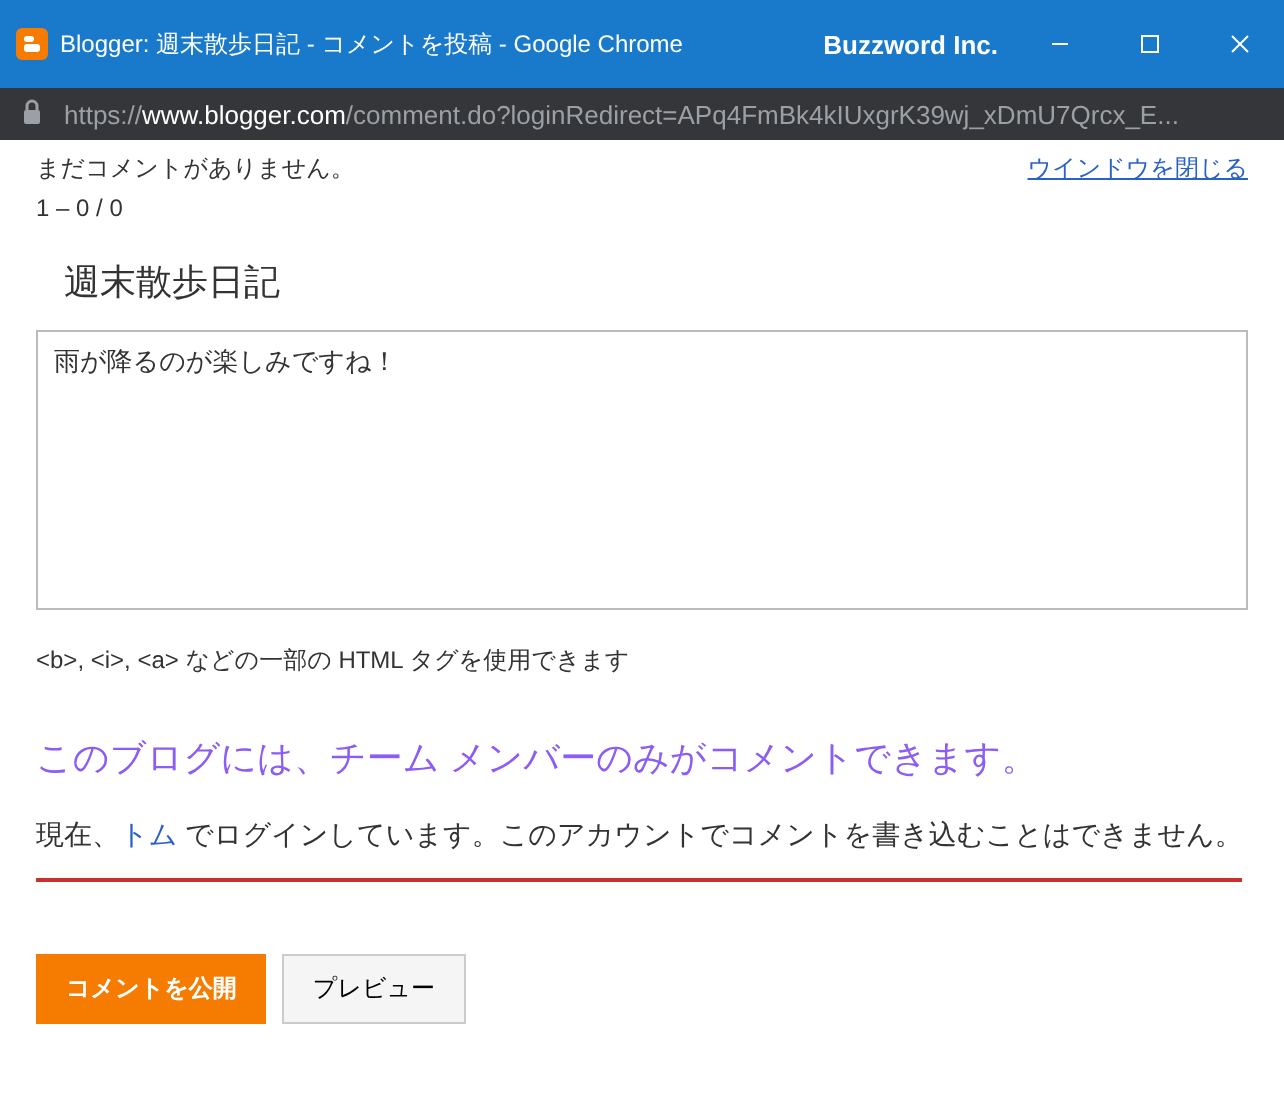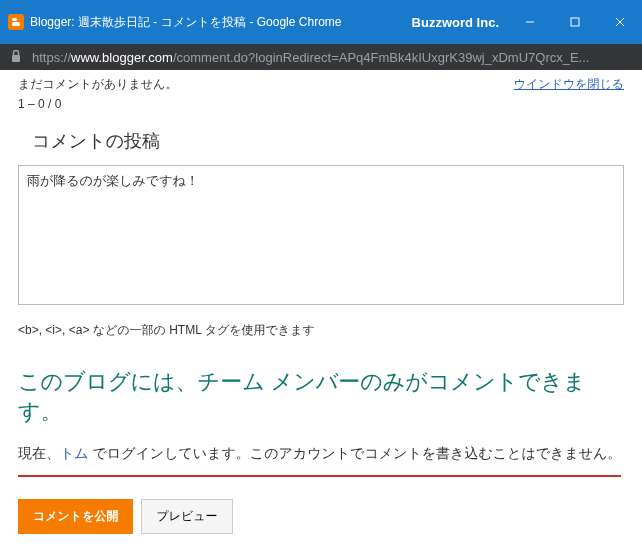--- a/index.html
+++ b/index.html
@@ -21,30 +21,30 @@
 .topline { display: flex; justify-content: space-between; padding-top: 6px; font-size: 12px; }
 .close-link { color: #2962c7; text-decoration: underline; cursor: pointer; }
 .counter { font-size: 12px; margin-top: 4px; }
 
 .section-title { font-size: 18px; margin: 18px 0 12px 14px; color: #333; }
 
 .comment-box { width: 100%; height: 140px; border: 1px solid #bbb; padding: 6px 8px; font-size: 13px; font-family: inherit; resize: none; color: #333; }
 
 .html-hint { font-size: 12px; margin-top: 14px; color: #333; }
 
-.restriction { font-size: 22px; margin: 28px 0 18px 0; color: #0f766e; }
+.restriction { font-size: 18px; margin: 28px 0 18px 0; color: #8b5cf6; }
 
 .login-line { font-size: 14px; color: #333; border-bottom: 2px solid #c9302c; padding-bottom: 12px; display: inline-block; }
 .login-line a { color: #2962c7; text-decoration: none; }
 
 .account-block { margin: 22px 0 0 14px; font-size: 13px; }
 .account-block .label { margin-bottom: 6px; }
 
 .buttons { margin-top: 22px; display: flex; gap: 8px; }
-.btn { padding: 8px 14px; font-size: 12px; border: 1px solid #ccc; background: #f5f5f5; cursor: pointer; }
+.btn { padding: 8px 14px; font-size: 12px; border: 1px solid #ccc; background: #f5f5f5; cursor: pointer; margin-top: 14px; }
 .btn.primary { background: #f57c00; color: #fff; border-color: #f57c00; font-weight: bold; }
 </style>
 </head>
 <body>
 
 <div class="titlebar">
   <div class="favicon">
     <svg viewBox="0 0 10 10">
         <rect x="1" y="1" width="5" height="3" rx="1.5" fill="#fff"></rect>
         <rect x="1" y="5" width="8" height="4" rx="1.5" fill="#fff"></rect>
@@ -82,21 +82,21 @@
   </span>
 </div>
 
 <div class="content">
   <div class="topline">
     <span>まだコメントがありません。</span>
     <span class="close-link">ウインドウを閉じる</span>
   </div>
   <div class="counter">1 – 0 / 0</div>
 
-  <div class="section-title">コメントの投稿</div>
+  <div class="section-title">週末散歩日記</div>
 
   <textarea class="comment-box" style="">雨が降るのが楽しみですね！</textarea>
 
   <div class="html-hint">&lt;b&gt;, &lt;i&gt;, &lt;a&gt; などの一部の HTML タグを使用できます</div>
 
   <div class="restriction">このブログには、チーム メンバーのみがコメントできます。</div>
 
   <span class="login-line">
     <span>現在、</span><a href="#">トム</a><span> でログインしています。このアカウントでコメントを書き込むことはできません。</span>
   </span>

